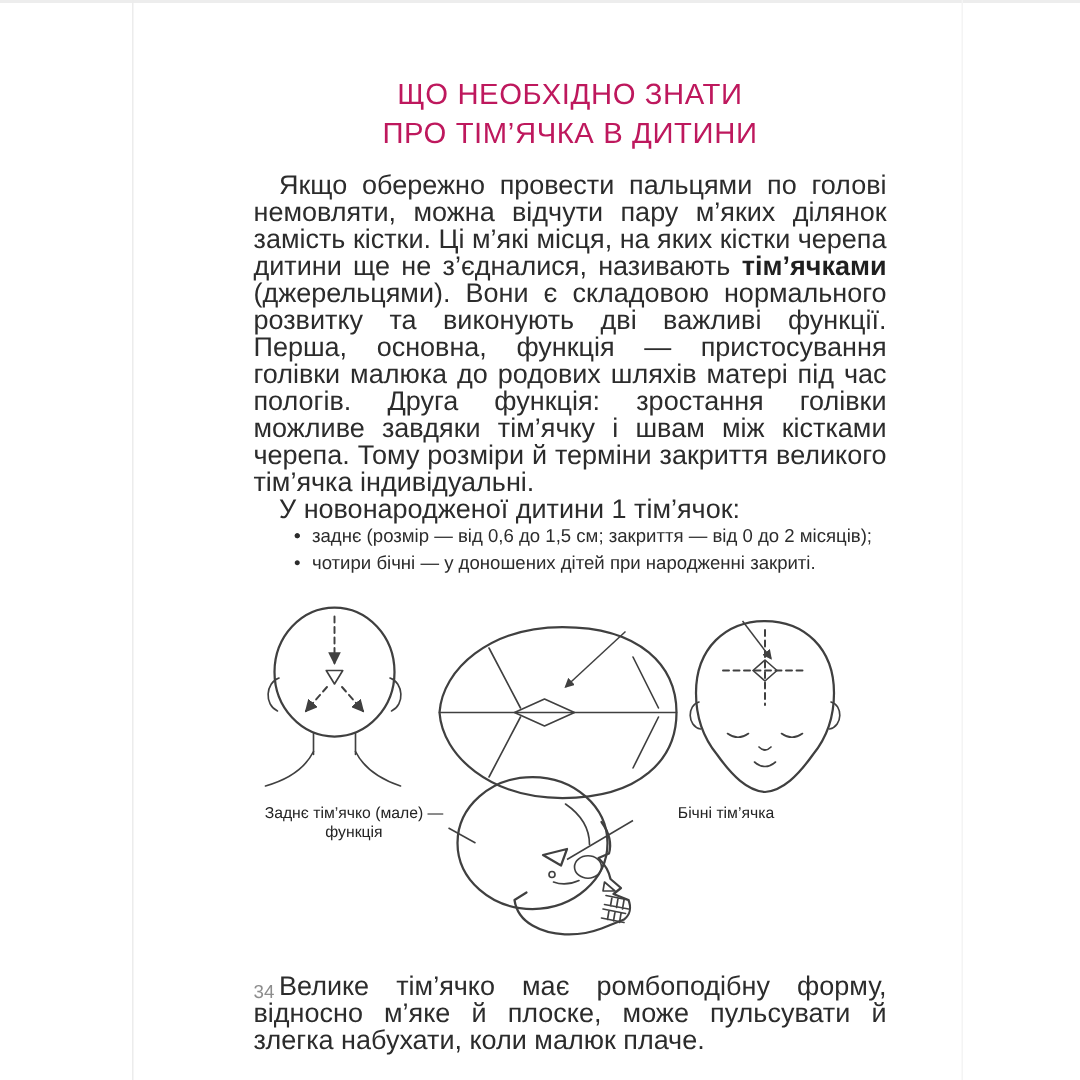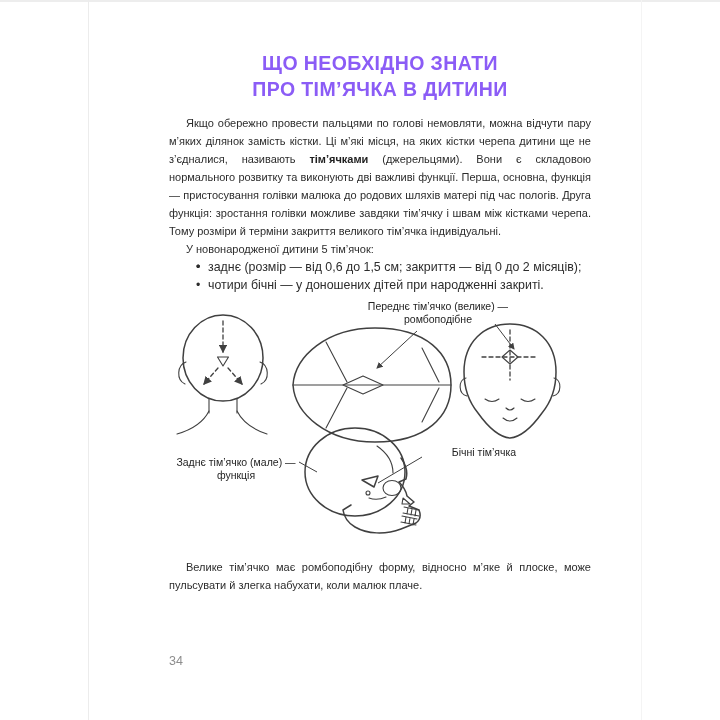--- a/index.html
+++ b/index.html
@@ -8,38 +8,38 @@
     background:#ffffff;color:#2c2c2c;
     font-family:"Liberation Sans","DejaVu Sans",sans-serif;
   }
   .edge-top{position:absolute;top:0;left:0;right:0;height:2px;background:#ededed;}
   .gutter-left{position:absolute;top:0;bottom:0;left:88px;width:1px;background:#ececec;}
   .gutter-right{position:absolute;top:0;bottom:0;left:641px;width:1px;background:#f4f4f4;}
 
   .content{position:absolute;left:169px;top:50px;width:422px;}
 
   .title{margin:0 0 12px 0;text-align:center;font-size:19.5px;line-height:26px;
-         font-weight:700;color:#8b5cf6;letter-spacing:.4px;}
+         font-weight:400;color:#be185d;letter-spacing:.4px;}
   .title span{display:block;}
 
-  .body{font-size:11px;line-height:18px;text-align:justify;color:#2c2c2c;margin:0;}
+  .body{font-size:18px;line-height:18px;text-align:justify;color:#2c2c2c;margin:0;}
   .indent{text-indent:17px;}
   .body strong{font-weight:700;color:#1f1f1f;}
 
   .bullets{margin:0;padding:0;list-style:none;}
   .bullets li{position:relative;padding-left:39px;font-size:12.4px;line-height:18px;
               text-align:justify;color:#2c2c2c;}
   .bullets .marker{position:absolute;left:27px;top:0;}
 
   .diagram{position:relative;height:250px;margin:6px 0 8px 0;}
   .diagram svg{position:absolute;left:-4px;top:0;}
   .lbl{position:absolute;font-size:10.5px;line-height:13px;color:#242424;}
   .lbl div{white-space:nowrap;}
   .lbl-anterior{left:188px;top:0;width:162px;text-align:center;}
-  .lbl-posterior{left:0;top:156px;width:134px;text-align:center;}
+  .lbl-posterior{left:0;top:146px;width:134px;text-align:center;}
   .lbl-lateral{left:260px;top:146px;width:110px;text-align:center;}
 
   .closing{margin-top:2px;}
 
   .page-number{position:absolute;left:169px;top:654px;font-size:12.5px;color:#8d8d8d;}
 
   
   .ln{fill:none;stroke:#404040;stroke-width:1.5;stroke-linecap:round;stroke-linejoin:round;}
   .thin{stroke-width:1.1;}
   .dash{fill:none;stroke:#404040;stroke-width:1.3;stroke-dasharray:4 3;stroke-linecap:round;}
@@ -54,21 +54,21 @@
 
 <main class="content">
 
   <h1 class="title">
     <span>ЩО НЕОБХІДНО ЗНАТИ</span>
     <span>ПРО ТІМ’ЯЧКА В ДИТИНИ</span>
   </h1>
 
   <p class="body indent"><span>Якщо обережно провести пальцями по голові немовляти, можна відчути пару м’яких ділянок замість кістки. Ці м’які місця, на яких кістки черепа дитини ще не з’єдналися, називають </span><strong>тім’ячками</strong><span> (джерельцями). Вони є складовою нормального розвитку та виконують дві важливі функції. Перша, основна, функція — пристосування голівки малюка до родових шляхів матері під час пологів. Друга функція: зростання голівки можливе завдяки тім’ячку і швам між кістками черепа. Тому розміри й терміни закриття великого тім’ячка індивідуальні.</span></p>
 
-  <p class="body indent">У новонародженої дитини 5 тім’ячок:</p>
+  <p class="body indent">У новонародженої дитини 1 тім’ячок:</p>
 
   <ul class="bullets">
     <li><span class="marker">•</span></li>
     <li><span class="marker">•</span><span>заднє (розмір — від 0,6 до 1,5 см; закриття — від 0 до 2 місяців);</span></li>
     <li><span class="marker">•</span><span>чотири бічні — у доношених дітей при народженні закриті.</span></li>
   </ul>
 
   <div class="diagram">
     <svg width="430" height="250" viewBox="0 0 430 250">
       <defs>
@@ -125,24 +125,20 @@
       </g>
 
       <g>
         <path class="call" d="M 252 31 L 212 68" marker-end="url(#arr)"></path>
         <path class="call" d="M 330 24 L 349 49" marker-end="url(#arr)"></path>
         <path class="call" d="M 134 162 L 152 172"></path>
         <path class="call" d="M 257 157 L 213 183"></path>
       </g>
     </svg>
 
-    <div class="lbl lbl-anterior">
-      <div>Переднє тім’ячко (велике) —</div>
-      <div>ромбоподібне</div>
-    </div>
     <div class="lbl lbl-posterior">
       <div>Заднє тім’ячко (мале) —</div>
       <div>функція</div>
     </div>
     <div class="lbl lbl-lateral">Бічні тім’ячка</div>
   </div>
 
   <p class="body indent closing">Велике тім’ячко має ромбоподібну форму, відносно м’яке й плоске, може пульсувати й злегка набухати, коли малюк плаче.</p>
 
 </main>

